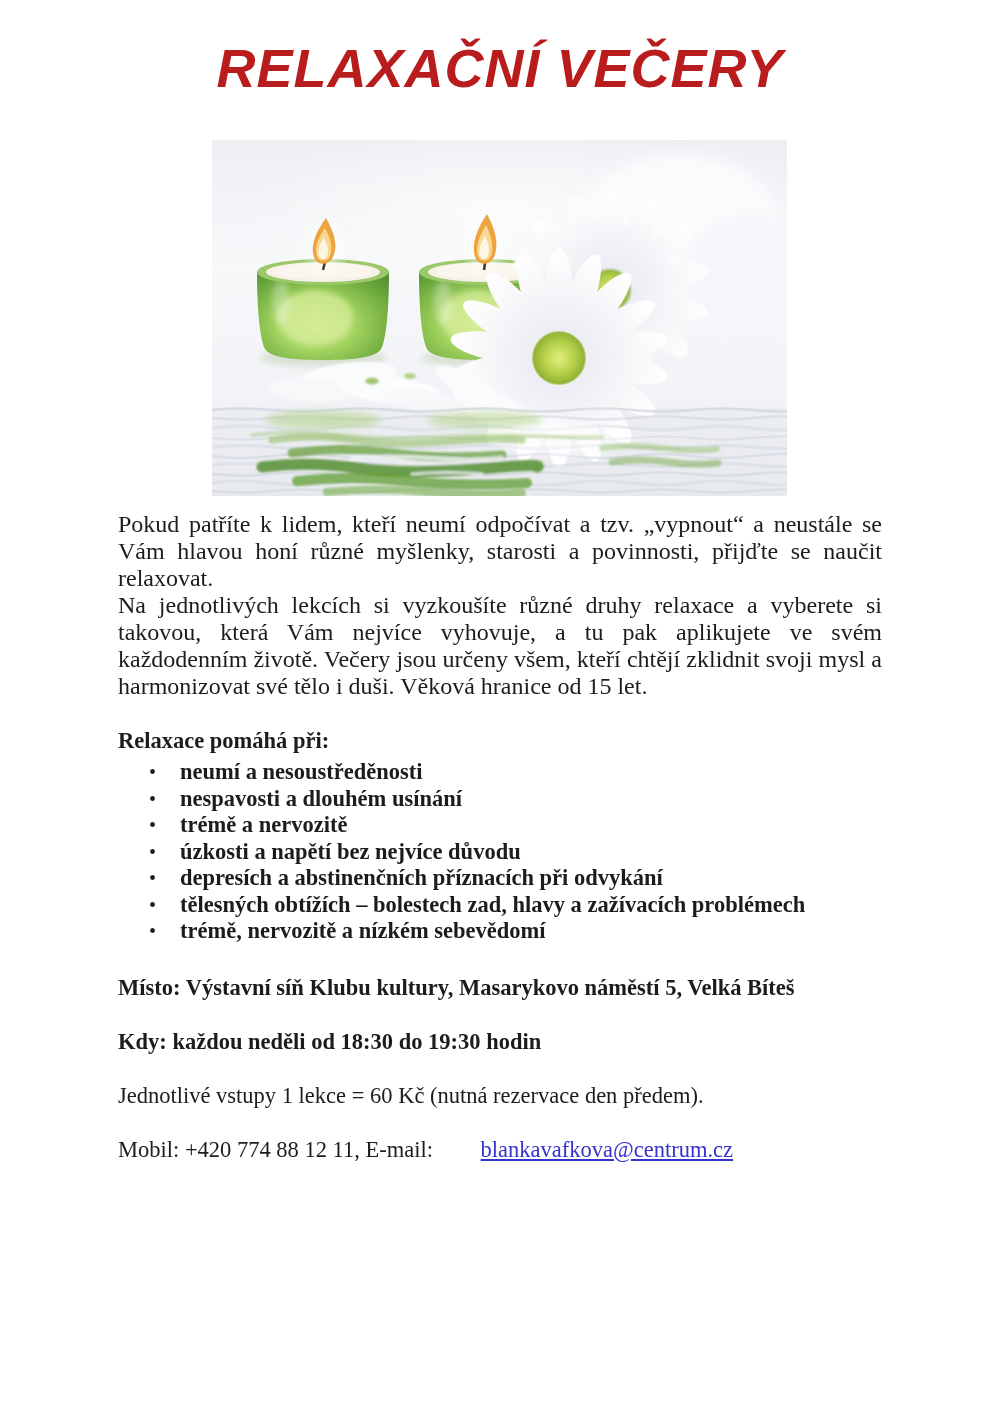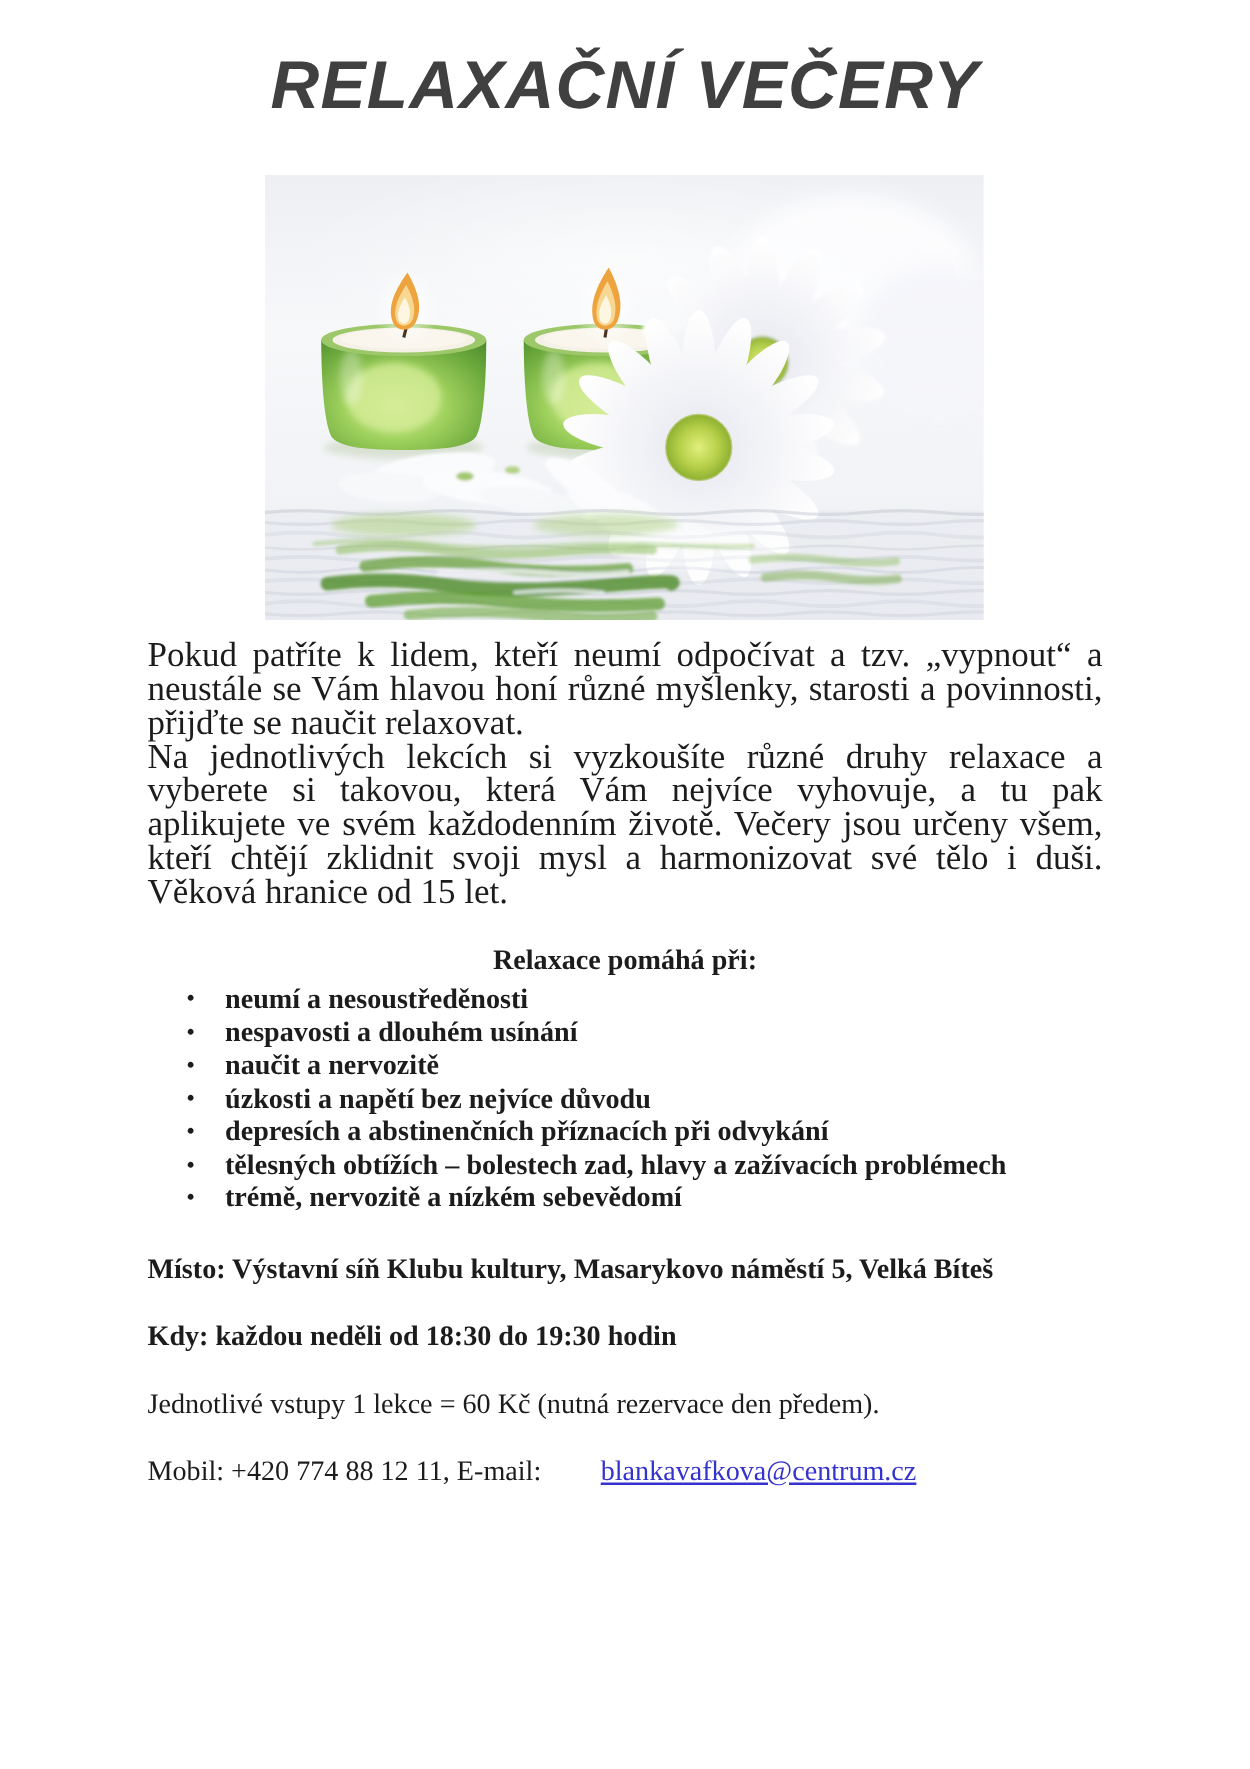--- a/index.html
+++ b/index.html
@@ -14,44 +14,43 @@
 
   .title {
     margin: 36px 0 0 0;
     text-align: center;
     font-family: "Liberation Sans", sans-serif;
     font-style: italic;
     font-weight: bold;
     font-size: 54px;
     line-height: 64px;
     letter-spacing: 1px;
-    color: #404040;
+    color: #b91c1c;
   }
 
   .photo {
     width: 575px; height: 356px;
     margin: 40px 0 0 212px;
   }
   .photo svg { display: block; width: 575px; height: 356px; }
 
   .content { margin: 15px 118px 0 118px; }
 
   p.body {
     margin: 0;
-    font-size: 28px;
+    font-size: 24px;
     line-height: 27px;
     text-align: justify;
   }
 
   .benefits-heading {
     margin: 27px 0 0 0;
     font-size: 22.5px;
     line-height: 27px;
     font-weight: bold;
-    text-align: center;
   }
 
   ul.benefits {
     list-style: none;
     margin: 5px 0 0 0;
     padding: 0;
   }
   ul.benefits li {
     position: relative;
     padding-left: 62px;
@@ -259,21 +258,21 @@
   <div class="content">
 
     <p class="body">Pokud patříte k lidem, kteří neumí odpočívat a tzv. „vypnout“ a neustále se Vám hlavou honí různé myšlenky, starosti a povinnosti, přijďte se naučit relaxovat.</p>
     <p class="body">Na jednotlivých lekcích si vyzkoušíte různé druhy relaxace a vyberete si takovou, která Vám nejvíce vyhovuje, a tu pak aplikujete ve svém každodenním životě. Večery jsou určeny všem, kteří chtějí zklidnit svoji mysl a harmonizovat své tělo i duši. Věková hranice od 15 let.</p>
 
     <p class="benefits-heading">Relaxace pomáhá při:</p>
 
     <ul class="benefits">
       <li><span class="bullet">•</span><span>neumí a nesoustředěnosti</span></li>
       <li><span class="bullet">•</span><span>nespavosti a dlouhém usínání</span></li>
-      <li><span class="bullet">•</span><span>naučit a nervozitě</span></li>
+      <li><span class="bullet">•</span><span>trémě a nervozitě</span></li>
       <li><span class="bullet">•</span><span>úzkosti a napětí bez nejvíce důvodu</span></li>
       <li><span class="bullet">•</span><span>depresích a abstinenčních příznacích při odvykání</span></li>
       <li><span class="bullet">•</span><span>tělesných obtížích – bolestech zad, hlavy a zažívacích problémech</span></li>
       <li><span class="bullet">•</span><span>trémě, nervozitě a nízkém sebevědomí</span></li>
     </ul>
 
     <p class="detail bold first-detail">Místo: Výstavní síň Klubu kultury, Masarykovo náměstí 5, Velká Bíteš</p>
     <p class="detail bold">Kdy: každou neděli od 18:30 do 19:30 hodin</p>
     <p class="detail">Jednotlivé vstupy 1 lekce = 60 Kč (nutná rezervace den předem).</p>
     <p class="detail"><span>Mobil: +420 774 88 12 11, E-mail: </span><a href="#" class="email-link">blankavafkova@centrum.cz</a></p>

